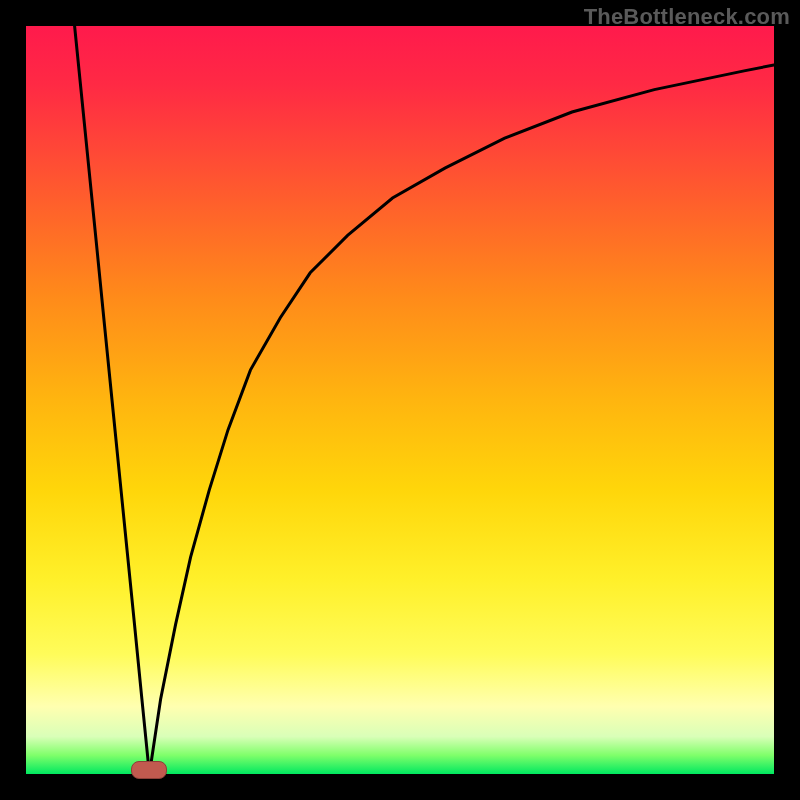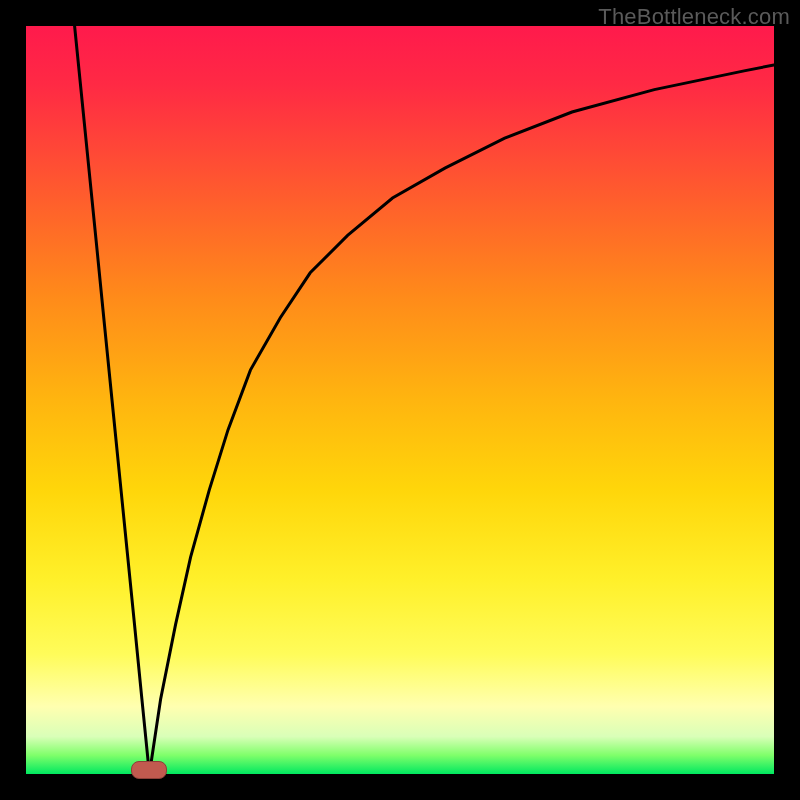--- a/index.html
+++ b/index.html
@@ -41,20 +41,21 @@
     );
   }
   .watermark {
     position: absolute;
     top: 4px;
     right: 10px;
     color: #5a5a5a;
     font-size: 22px;
     letter-spacing: 0.2px;
     user-select: none;
+    font-weight: bold;
   }
   svg.curves {
     position: absolute;
     left: 0;
     top: 0;
   }
   .marker {
     position: absolute;
     width: 34px;
     height: 16px;

